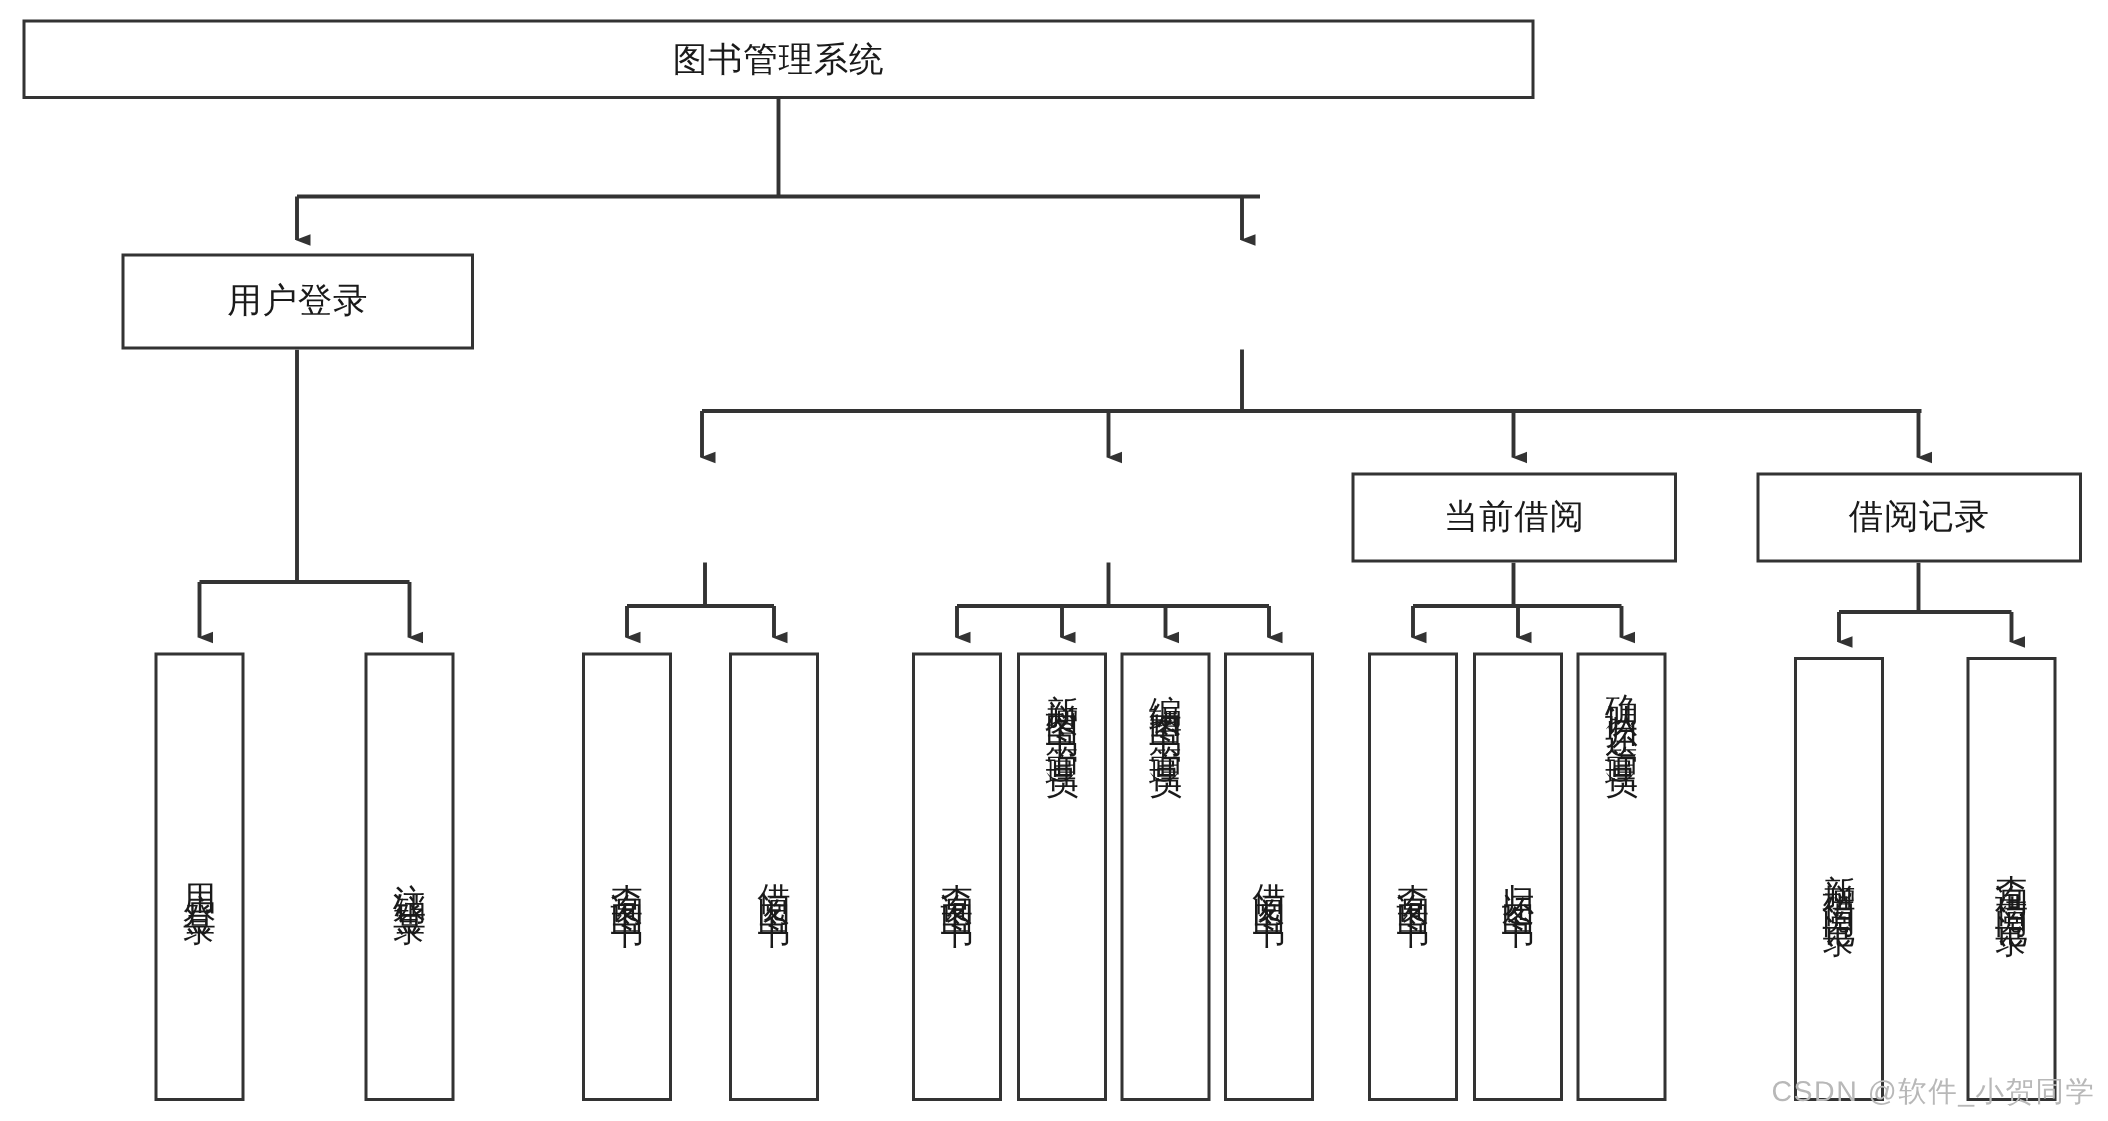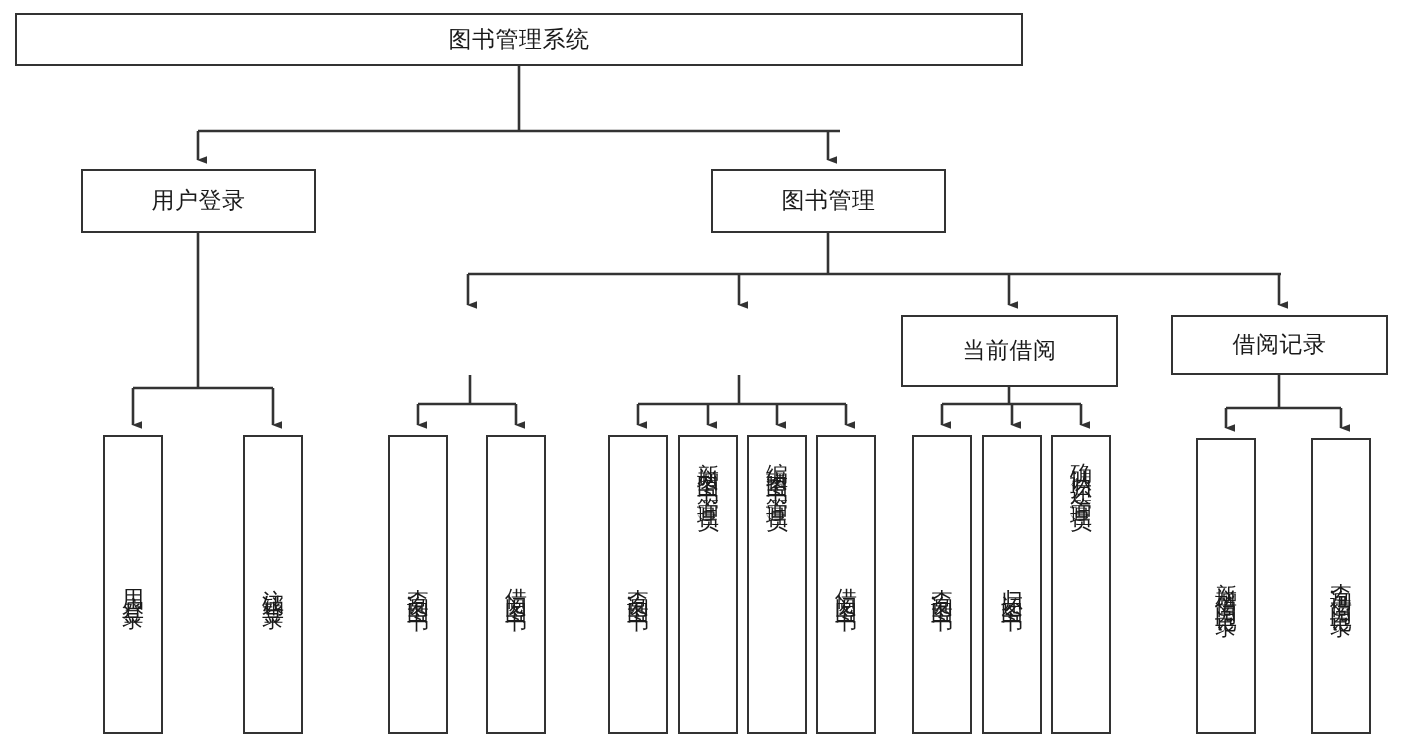--- a/index.html
+++ b/index.html
@@ -142,25 +142,22 @@
     </g>
   </svg>
 
   <div class="node node-h node-root" style="left:15px; top:13px; width:1008px; height:53px;">
     <span class="node-label">图书管理系统</span>
   </div>
 
   <div class="node node-h" style="left:81px; top:169px; width:235px; height:64px;">
     <span class="node-label">用户登录</span>
   </div>
-  <div class="node node-h" style="left:711px; top:169px; width:235px; height:64px;">
-    <span class="node-label">图书管理</span>
-  </div>
-
-  <div class="node node-h" style="left:901px; top:315px; width:217px; height:72px;">
+
+  <div class="node node-h" style="left:901px; top:315px; width:217px; height:60px;">
     <span class="node-label">当前借阅</span>
   </div>
   <div class="node node-h" style="left:1171px; top:315px; width:217px; height:60px;">
     <span class="node-label">借阅记录</span>
   </div>
 
   <div class="node node-v" style="left:103px; top:435px; width:60px; height:299px;">
     <span class="node-label">用户登录</span>
   </div>
   <div class="node node-v" style="left:243px; top:435px; width:60px; height:299px;">
@@ -197,14 +194,15 @@
     <span class="node-label">确认归还（管理员）</span>
   </div>
 
   <div class="node node-v" style="left:1196px; top:438px; width:60px; height:296px;">
     <span class="node-label">新增借阅记录</span>
   </div>
   <div class="node node-v" style="left:1311px; top:438px; width:60px; height:296px;">
     <span class="node-label">查询借阅记录</span>
   </div>
 
+  <div class="watermark">CSDN @软件_小贺同学</div>
 
 </div>
 
 </body></html>

